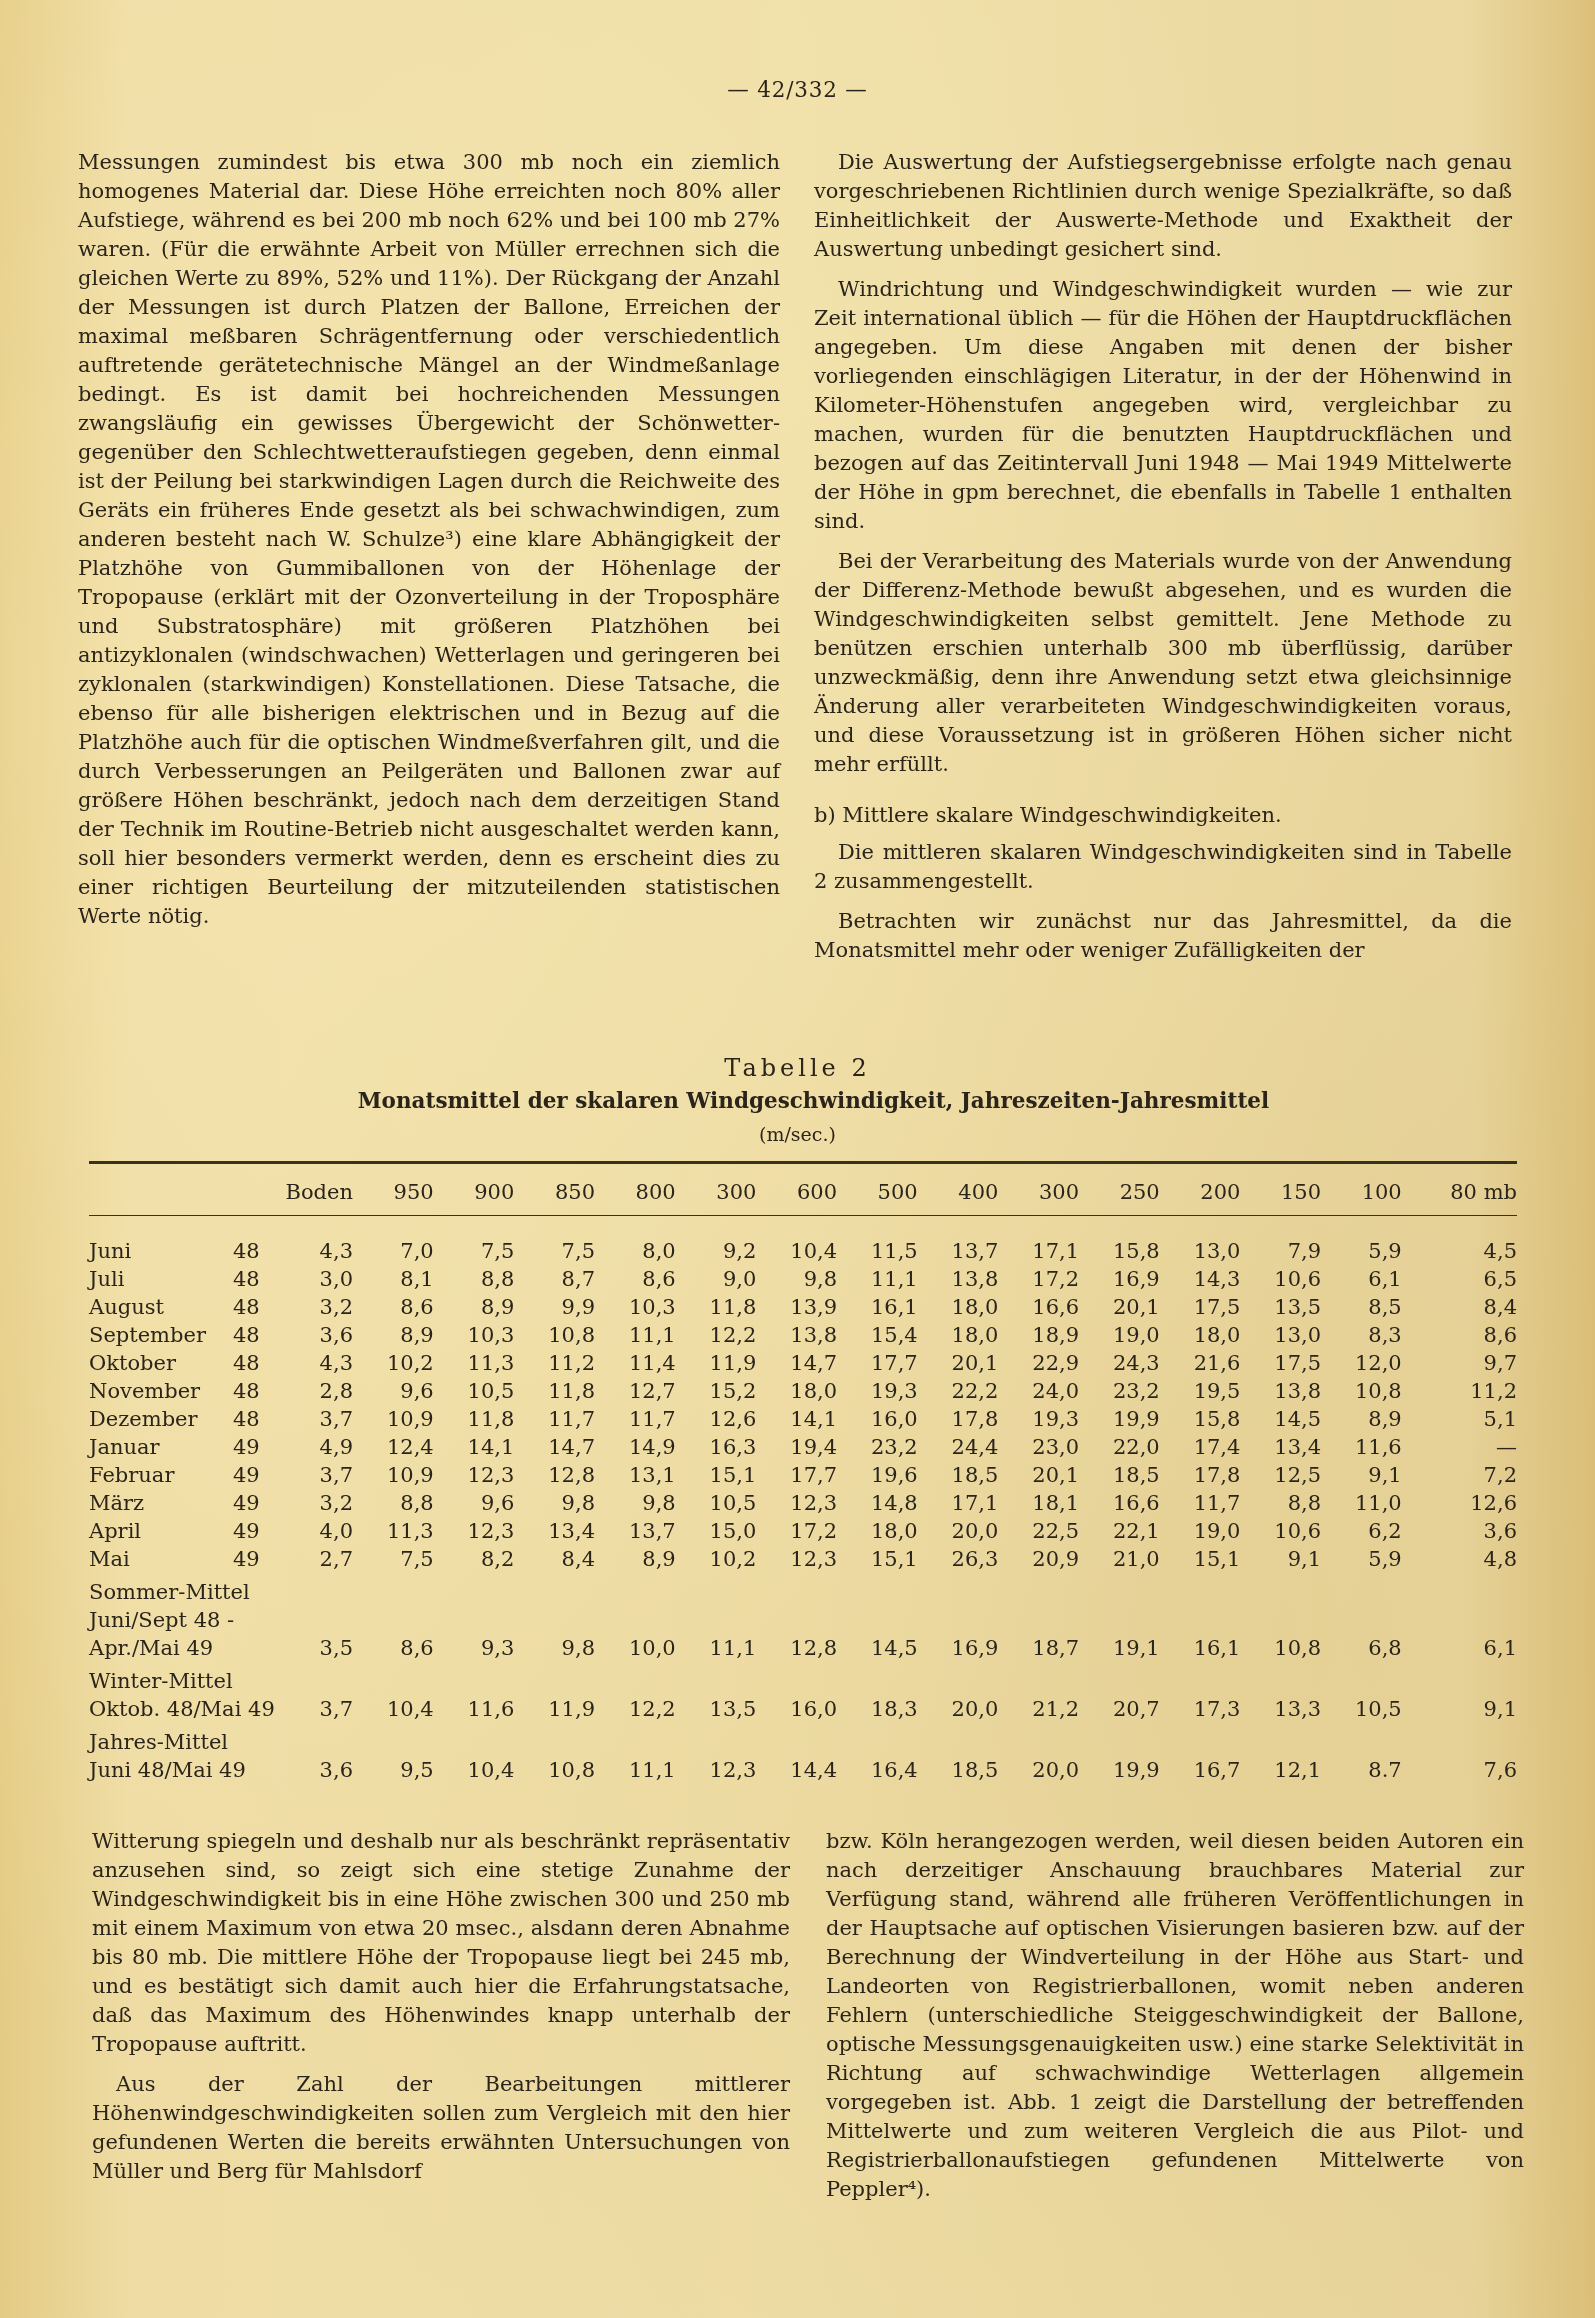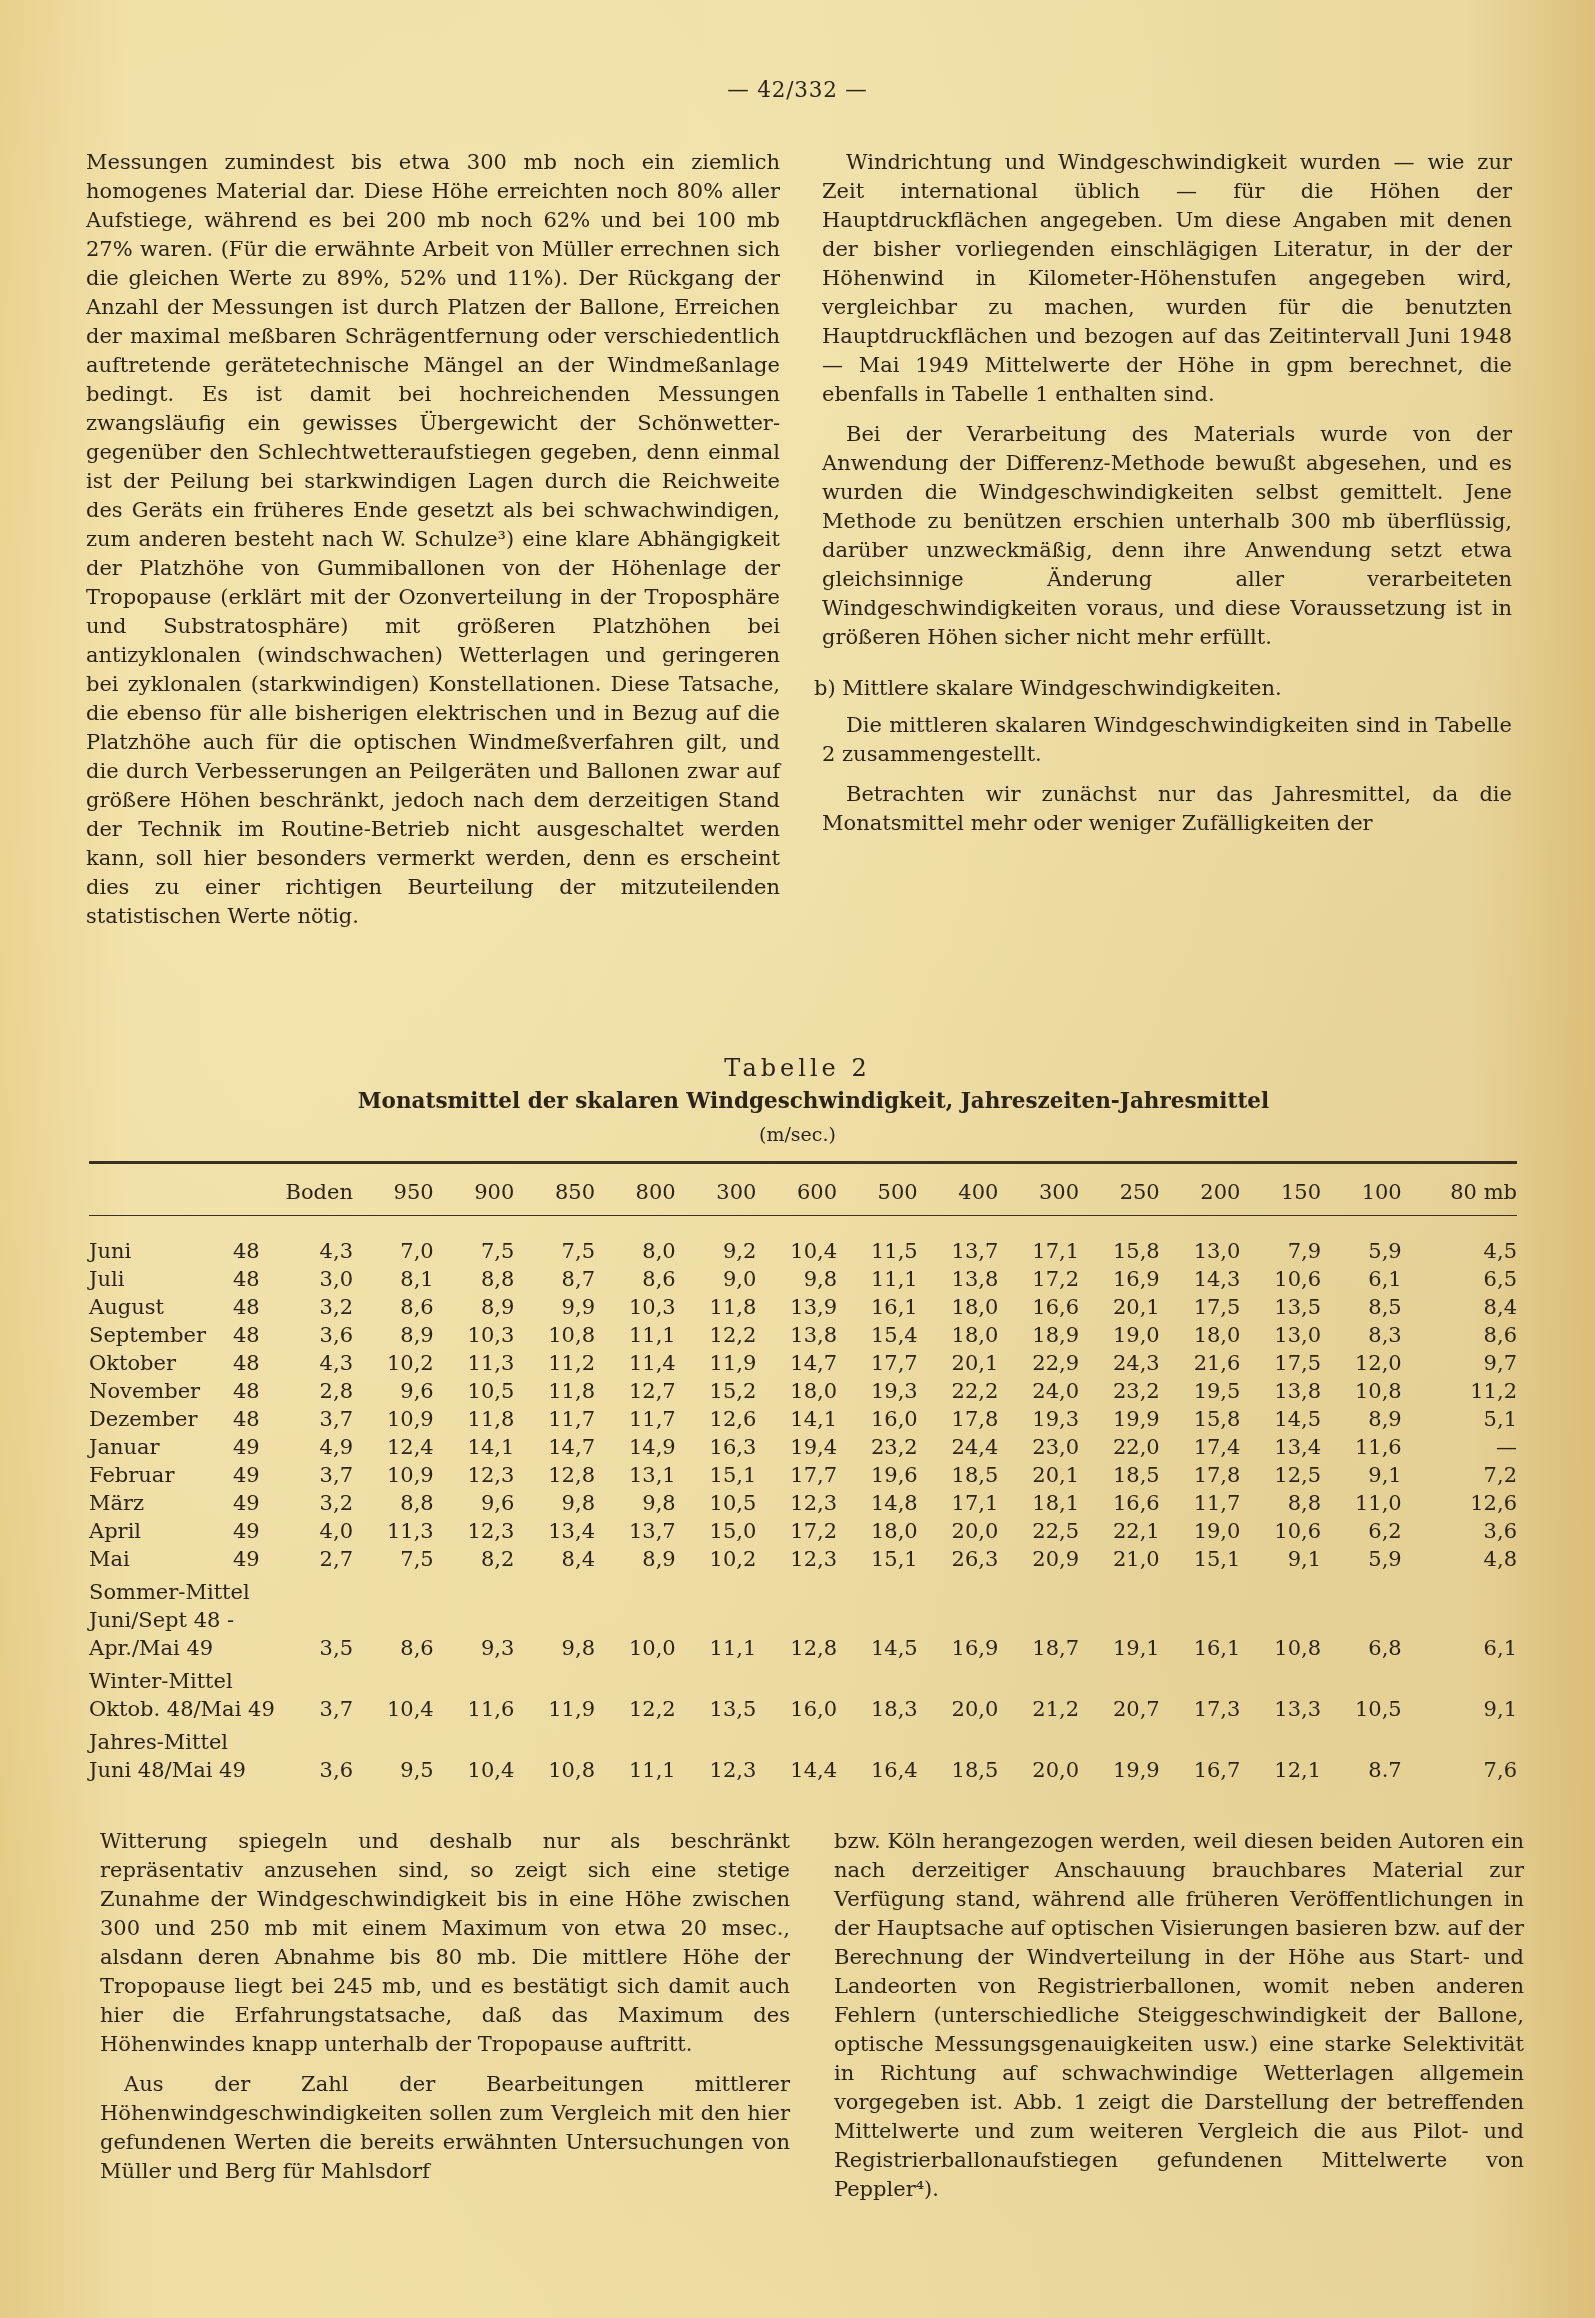--- a/index.html
+++ b/index.html
@@ -15,21 +15,21 @@
   }
   .page-number {
     position: absolute; top: 77px; left: 0; width: 1595px; text-align: center;
     font-size: 21.5px; letter-spacing: 0.8px;
   }
   .col { position: absolute; font-size: 21px; line-height: 29px; text-align: justify; }
   .col-left-top { left: 78px; top: 148px; width: 702px; }
   .col-right-top { left: 814px; top: 148px; width: 698px; }
   .col-left-bottom { left: 92px; top: 1827px; width: 698px; }
   .col-right-bottom { left: 826px; top: 1827px; width: 698px; }
-  .para { margin: 0 0 11px 8px; text-indent: 0; }
+  .para { margin: 0 0 11px 0; text-indent: 0; }
   .para.indent { text-indent: 24px; }
   .para.noindent { text-indent: 0; }
   .heading-b { margin: 22px 0 8px 0; text-indent: 0; }
 
   .table-caption { position: absolute; left: 0; width: 1595px; text-align: center; }
   .table-label { top: 1054px; font-size: 24px; letter-spacing: 4px; }
   .table-title { top: 1088px; font-size: 21.5px; font-weight: bold; font-family: "DejaVu Serif", serif; padding-left: 16px; }
   .table-unit { top: 1123px; font-size: 19px; }
 
   .rule-top {
@@ -51,20 +51,21 @@
 </head>
 <body>
 
 <div class="page-number">— 42/332 —</div>
 
 <div class="col col-left-top">
   <p class="para noindent">Messungen zumindest bis etwa 300 mb noch ein ziemlich homogenes Material dar. Diese Höhe erreichten noch 80% aller Aufstiege, während es bei 200 mb noch 62% und bei 100 mb 27% waren. (Für die erwähnte Arbeit von Müller errechnen sich die gleichen Werte zu 89%, 52% und 11%). Der Rückgang der Anzahl der Messungen ist durch Platzen der Ballone, Erreichen der maximal meßbaren Schrägentfernung oder verschiedentlich auftretende gerätetechnische Mängel an der Windmeßanlage bedingt. Es ist damit bei hochreichenden Messungen zwangsläufig ein gewisses Übergewicht der Schönwetter- gegenüber den Schlechtwetteraufstiegen gegeben, denn einmal ist der Peilung bei starkwindigen Lagen durch die Reichweite des Geräts ein früheres Ende gesetzt als bei schwachwindigen, zum anderen besteht nach W. Schulze³) eine klare Abhängigkeit der Platzhöhe von Gummiballonen von der Höhenlage der Tropopause (erklärt mit der Ozonverteilung in der Troposphäre und Substratosphäre) mit größeren Platzhöhen bei antizyklonalen (windschwachen) Wetterlagen und geringeren bei zyklonalen (starkwindigen) Konstellationen. Diese Tatsache, die ebenso für alle bisherigen elektrischen und in Bezug auf die Platzhöhe auch für die optischen Windmeßverfahren gilt, und die durch Verbesserungen an Peilgeräten und Ballonen zwar auf größere Höhen beschränkt, jedoch nach dem derzeitigen Stand der Technik im Routine-Betrieb nicht ausgeschaltet werden kann, soll hier besonders vermerkt werden, denn es erscheint dies zu einer richtigen Beurteilung der mitzuteilenden statistischen Werte nötig.</p>
 </div>
 
 <div class="col col-right-top">
+  <p class="para indent">Die Auswertung der Aufstiegsergebnisse erfolgte nach genau vorgeschriebenen Richtlinien durch wenige Spezialkräfte, so daß Einheitlichkeit der Auswerte-Methode und Exaktheit der Auswertung unbedingt gesichert sind.</p>
   <p class="para indent">Windrichtung und Windgeschwindigkeit wurden — wie zur Zeit international üblich — für die Höhen der Hauptdruckflächen angegeben. Um diese Angaben mit denen der bisher vorliegenden einschlägigen Literatur, in der der Höhenwind in Kilometer-Höhenstufen angegeben wird, vergleichbar zu machen, wurden für die benutzten Hauptdruckflächen und bezogen auf das Zeitintervall Juni 1948 — Mai 1949 Mittelwerte der Höhe in gpm berechnet, die ebenfalls in Tabelle 1 enthalten sind.</p>
   <p class="para indent">Bei der Verarbeitung des Materials wurde von der Anwendung der Differenz-Methode bewußt abgesehen, und es wurden die Windgeschwindigkeiten selbst gemittelt. Jene Methode zu benützen erschien unterhalb 300 mb überflüssig, darüber unzweckmäßig, denn ihre Anwendung setzt etwa gleichsinnige Änderung aller verarbeiteten Windgeschwindigkeiten voraus, und diese Voraussetzung ist in größeren Höhen sicher nicht mehr erfüllt.</p>
   <p class="para heading-b">b) Mittlere skalare Windgeschwindigkeiten.</p>
   <p class="para indent">Die mittleren skalaren Windgeschwindigkeiten sind in Tabelle 2 zusammengestellt.</p>
   <p class="para indent">Betrachten wir zunächst nur das Jahresmittel, da die Monatsmittel mehr oder weniger Zufälligkeiten der</p>
 </div>
 
 <div class="table-caption table-label">Tabelle 2</div>
 <div class="table-caption table-title">Monatsmittel der skalaren Windgeschwindigkeit, Jahreszeiten-Jahresmittel</div>
 <div class="table-caption table-unit">(m/sec.)</div>

